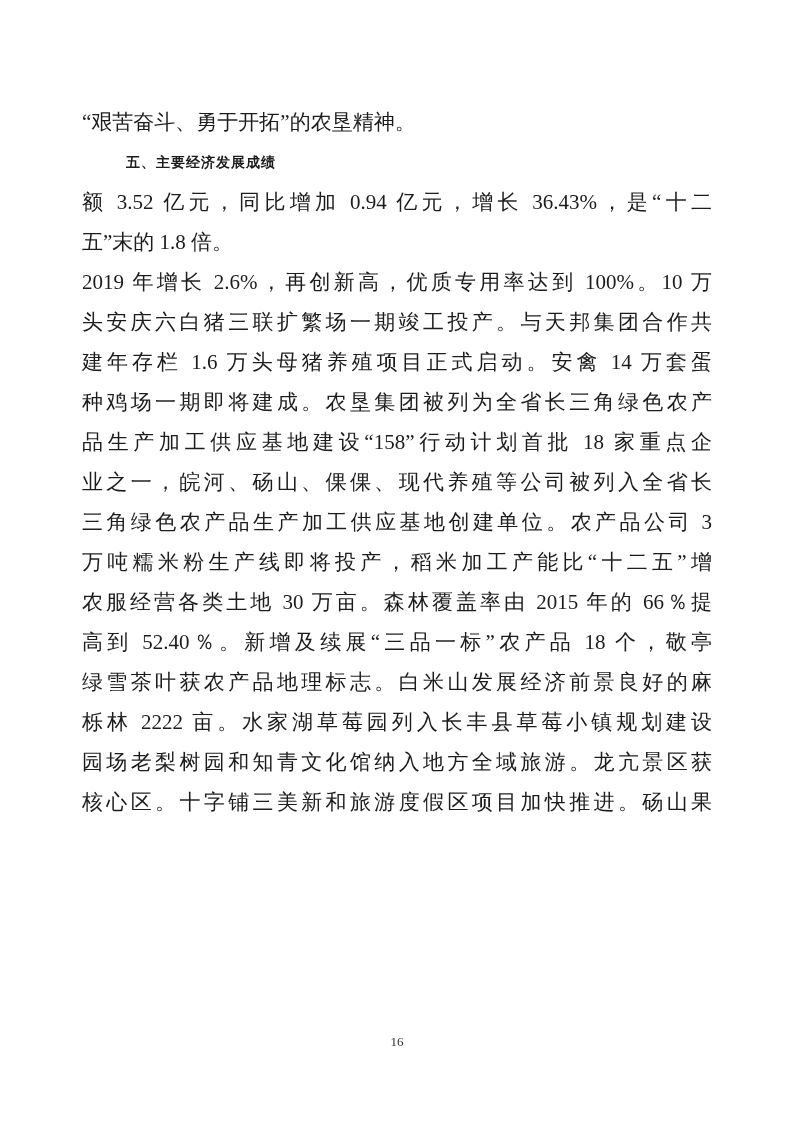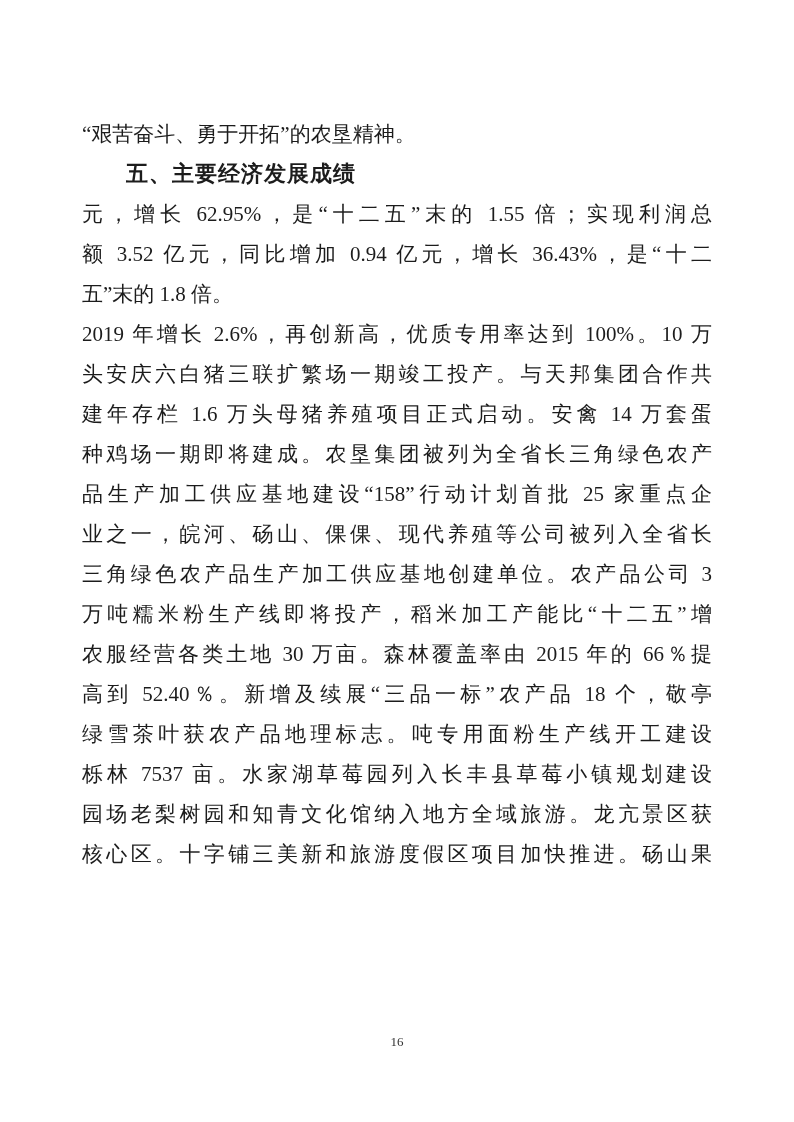--- a/index.html
+++ b/index.html
@@ -12,21 +12,21 @@
     width: 794px;
     height: 1122px;
     margin: 0 auto;
     background: #ffffff;
     overflow: hidden;
     color: #1c1c1c;
   }
   .text-block {
     position: absolute;
     left: 82px;
-    top: 114px;
+    top: 102px;
     width: 630px;
   }
   .line {
     height: 40px;
     line-height: 40px;
     font-family: "Liberation Serif", "DejaVu Serif", serif;
     font-size: 21px;
     white-space: nowrap;
     color: #1c1c1c;
   }
@@ -34,21 +34,21 @@
     white-space: normal;
     text-align: justify;
     text-align-last: justify;
   }
   .line.indent {
     padding-left: 44px;
   }
   .line.heading {
     font-family: "Liberation Sans", "DejaVu Sans", sans-serif;
     font-weight: 700;
-    font-size: 22px;
+    font-size: 14px;
     letter-spacing: 1px;
   }
   .lead {
     font-family: "Liberation Sans", "DejaVu Sans", sans-serif;
     font-weight: 700;
     letter-spacing: 1px;
   }
   .page-number {
     position: absolute;
     left: 0;
@@ -60,32 +60,31 @@
     color: #333333;
   }
 </style>
 </head>
 <body>
 
 <div class="page">
   <div class="text-block">
       <div class="line">“艰苦奋斗、勇于开拓”的农垦精神。</div>
       <div class="line heading indent">五、主要经济发展成绩</div>
-      <div class="line fill">元，增长 62.95%，是“十二五”末的 1.55 倍；实现利润总</div>
       <div class="line fill">额 3.52 亿元，同比增加 0.94 亿元，增长 36.43%，是“十二</div>
       <div class="line">五”末的 1.8 倍。</div>
       <div class="line fill">2019 年增长 2.6%，再创新高，优质专用率达到 100%。10 万</div>
       <div class="line fill">头安庆六白猪三联扩繁场一期竣工投产。与天邦集团合作共</div>
       <div class="line fill">建年存栏 1.6 万头母猪养殖项目正式启动。安禽 14 万套蛋</div>
       <div class="line fill">种鸡场一期即将建成。农垦集团被列为全省长三角绿色农产</div>
-      <div class="line fill">品生产加工供应基地建设“158”行动计划首批 25 家重点企</div>
+      <div class="line fill">品生产加工供应基地建设“158”行动计划首批 18 家重点企</div>
       <div class="line fill">业之一，皖河、砀山、倮倮、现代养殖等公司被列入全省长</div>
       <div class="line fill">三角绿色农产品生产加工供应基地创建单位。农产品公司 3</div>
       <div class="line fill">万吨糯米粉生产线即将投产，稻米加工产能比“十二五”增</div>
       <div class="line fill">农服经营各类土地 30 万亩。森林覆盖率由 2015 年的 66％提</div>
       <div class="line fill">高到 52.40％。新增及续展“三品一标”农产品 18 个，敬亭</div>
-      <div class="line fill">绿雪茶叶获农产品地理标志。吨专用面粉生产线开工建设</div>
-      <div class="line fill">栎林 7537 亩。水家湖草莓园列入长丰县草莓小镇规划建设</div>
+      <div class="line fill">绿雪茶叶获农产品地理标志。白米山发展经济前景良好的麻</div>
+      <div class="line fill">栎林 2222 亩。水家湖草莓园列入长丰县草莓小镇规划建设</div>
       <div class="line fill">园场老梨树园和知青文化馆纳入地方全域旅游。龙亢景区获</div>
       <div class="line fill">核心区。十字铺三美新和旅游度假区项目加快推进。砀山果</div>
     </div>
   <div class="page-number">16</div>
 </div>
 
 </body></html>

